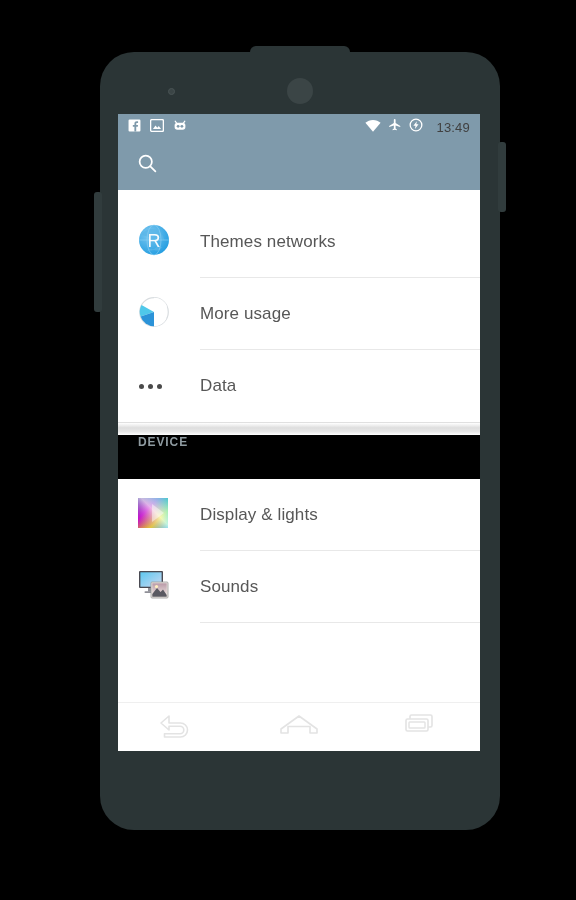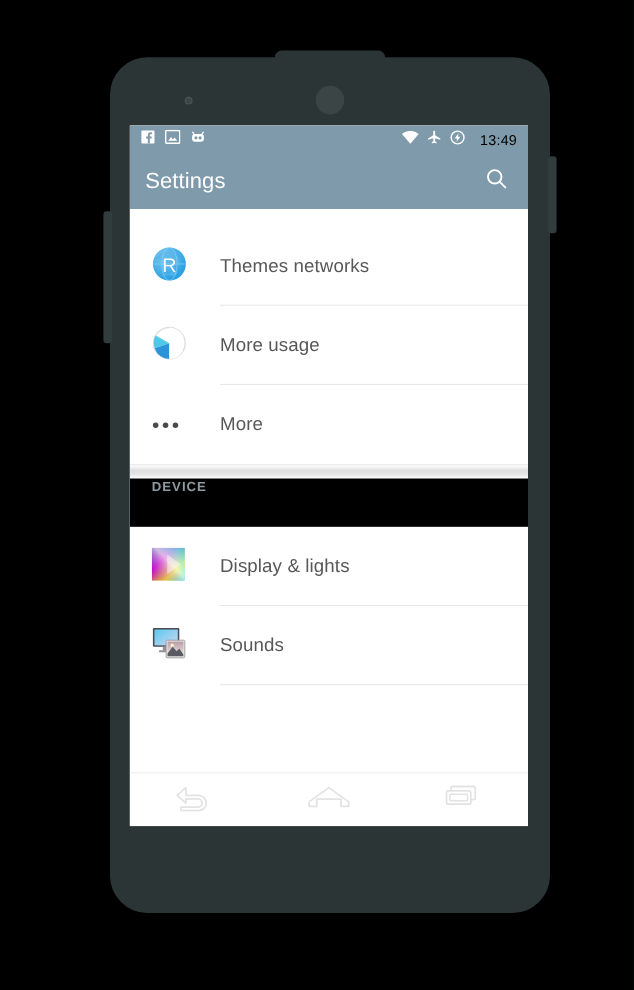--- a/index.html
+++ b/index.html
@@ -102,21 +102,21 @@
     gap: 9px;
     flex: 1;
   }
   #status-right {
     display: flex;
     align-items: center;
     gap: 7px;
   }
   .sicon { display: block; }
   #status-time {
-    color: #000000;
+    color: #404040;
     font-size: 13px;
     letter-spacing: 0.2px;
     margin-left: 6px;
   }
 
   
   #action-bar {
     height: 50px;
     background: #7f9aab;
     display: flex;
@@ -314,21 +314,20 @@
           <svg width="14" height="14" viewBox="0 0 24 24">
             <circle cx="12" cy="12" r="10" fill="none" stroke="#ffffff" stroke-width="2.2"></circle>
             <path d="M13.4 5.5L7.5 13.4h3.6l-0.8 5.4 6-8.1h-3.7z" fill="#ffffff"></path>
           </svg>
         </span>
         <span id="status-time">13:49</span>
       </div>
     </div>
 
     <div id="action-bar">
-      <div id="action-bar-title">Settings</div>
       <div id="search-button">
         <span>
           <svg width="21" height="21" viewBox="0 0 24 24">
             <circle cx="10" cy="10" r="7" fill="none" stroke="#ffffff" stroke-width="2"></circle>
             <line x1="15.2" y1="15.2" x2="21" y2="21" stroke="#ffffff" stroke-width="2" stroke-linecap="round"></line>
           </svg>
         </span>
       </div>
     </div>
 
@@ -384,21 +383,21 @@
 
       <div class="list-item no-divider">
         <div class="icon-slot">
           <span class="dots-icon">
             <i></i>
               <i></i>
               <i></i>
           </span>
         </div>
         <div class="label-wrap">
-          <span class="label">More</span>
+          <span class="label">Data</span>
         </div>
       </div>
 
       <div class="section-gap"></div>
 
       <div class="section-header">
         <span class="section-title">DEVICE</span>
       </div>
 
 

